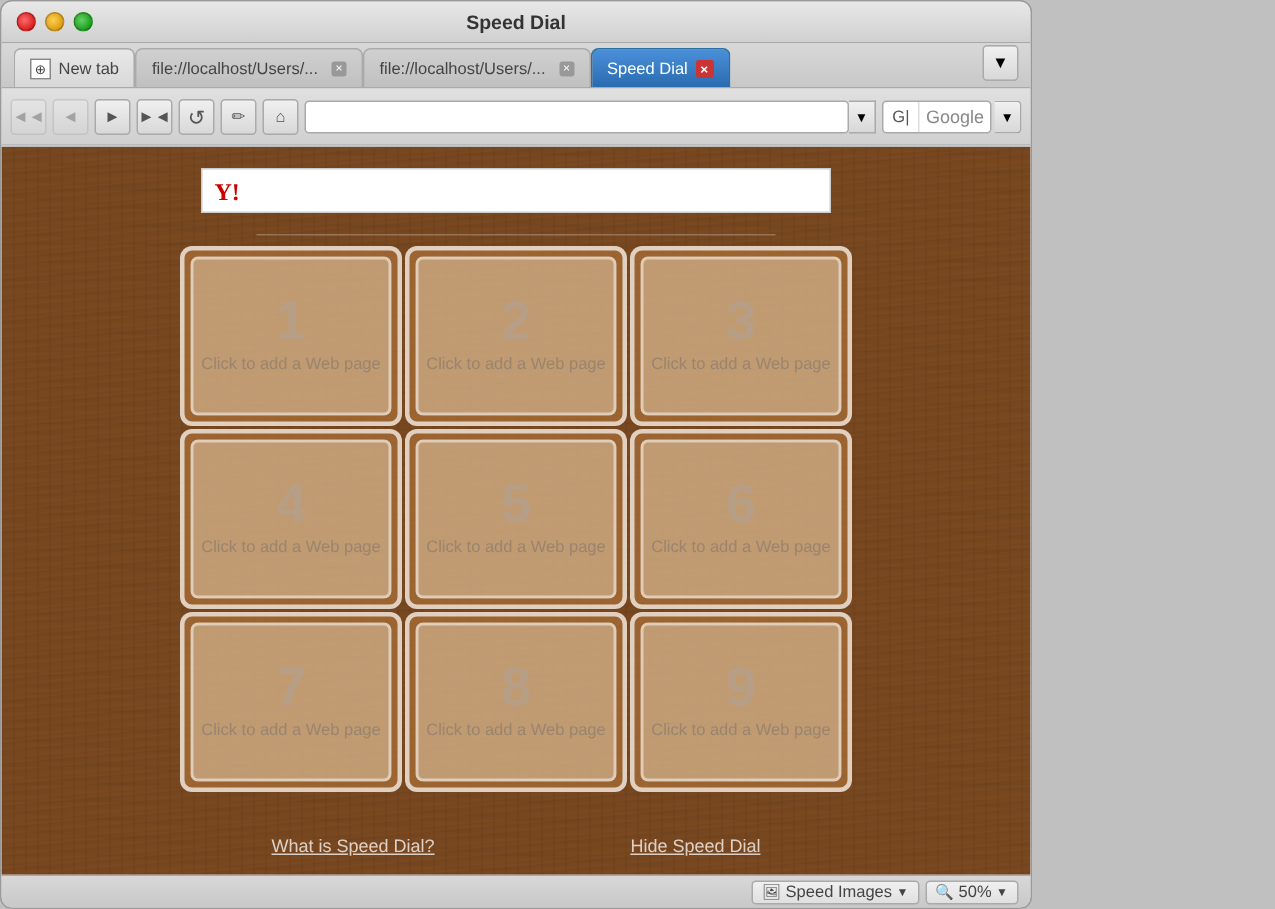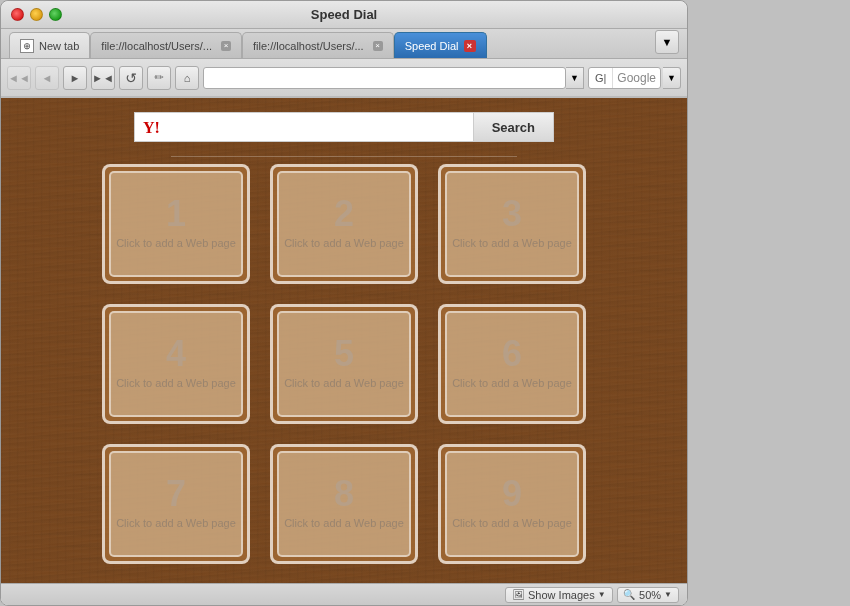--- a/index.html
+++ b/index.html
@@ -60,21 +60,21 @@
         transparent 12px
       ); }
 
     
     .search-container { position: absolute; top: 14px; left: 50%; transform: translateX(-50%); display: flex; align-items: center; background: white; border: 1px solid #ccc; width: 420px; }
     .yahoo-logo { padding: 0 8px; font-size: 18px; font-weight: bold; color: #720e9e; font-family: 'Times New Roman', serif; }
     .yahoo-input { flex: 1; height: 28px; border: none; outline: none; font-size: 13px; background: transparent; }
     .search-btn { height: 28px; padding: 0 18px; background: linear-gradient(to bottom, #f0f0f0, #d8d8d8); border: none; border-left: 1px solid #ccc; cursor: pointer; font-size: 13px; font-weight: bold; color: #333; }
 
     
-    .dial-grid { position: absolute; top: 66px; left: 50%; transform: translateX(-50%); display: grid; grid-template-columns: repeat(3, 148px); grid-template-rows: repeat(3, 120px); gap: 20px; }
+    .dial-grid { position: absolute; top: 66px; left: 50%; transform: translateX(-50%); display: grid; grid-template-columns: repeat(3, 148px); grid-template-rows: repeat(3, 120px); gap: 2px; }
 
     .dial-cell { background: rgba(180,120,60,0.6); border: 3px solid rgba(255,255,255,0.7); border-radius: 8px; padding: 4px; cursor: pointer; display: flex; align-items: center; justify-content: center; }
     .dial-inner { background: rgba(230,210,180,0.5); border: 2px solid rgba(255,255,255,0.5); border-radius: 5px; width: 100%; height: 100%; display: flex; flex-direction: column; align-items: center; justify-content: center; }
     .dial-number { font-size: 36px; font-weight: bold; color: rgba(180,160,140,0.8); line-height: 1; }
     .dial-label { font-size: 11px; color: rgba(150,130,110,0.9); text-align: center; margin-top: 4px; line-height: 1.4; }
 
     
     .bottom-links { position: absolute; bottom: 12px; left: 0; right: 0; display: flex; justify-content: space-between; padding: 0 180px; }
     .bottom-link { font-size: 12px; color: rgba(255,255,255,0.75); text-decoration: underline; cursor: pointer; }
 
@@ -143,21 +143,20 @@
   <div class="content">
     <div class="wood-overlay"></div>
 
     <div style="position:absolute;top:58px;left:170px;right:170px;height:1px;background:rgba(255,255,255,0.25);"></div>
 
     <div class="search-container">
       <div class="yahoo-logo">
         <span style="color:#cc0000;font-weight:bold;font-size:16px;">Y!</span>
       </div>
       <input type="text" class="yahoo-input" style="flex: 1 1 0%; height: 28px; border: none; outline: none; font-size: 13px; background: transparent; color: rgb(136, 136, 136);" value="" placeholder="">
-      <button class="search-btn">Search</button>
     </div>
 
     <div class="dial-grid">
     <div class="dial-cell">
       <div class="dial-inner">
         <div class="dial-number">1</div>
         <div class="dial-label">Click to add a Web page</div>
       </div>
     </div>
         <div class="dial-cell">
@@ -203,26 +202,30 @@
       </div>
     </div>
         <div class="dial-cell">
       <div class="dial-inner">
         <div class="dial-number">9</div>
         <div class="dial-label">Click to add a Web page</div>
       </div>
     </div>
       </div>
 
+    <div class="bottom-links">
+      <span class="bottom-link">What is Speed Dial?</span>
+      <span class="bottom-link">Hide Speed Dial</span>
+    </div>
   </div>
 
   <div class="statusbar">
     <div class="status-item">
       <span style="font-size:10px;">🖼</span>
-      <span>Show Images</span>
+      <span>Speed Images</span>
       <span style="font-size:8px;">▼</span>
     </div>
     <div class="status-item">
       <span style="font-size:10px;">🔍</span>
       <span>50%</span>
       <span style="font-size:8px;">▼</span>
     </div>
   </div>
 
 </div>

